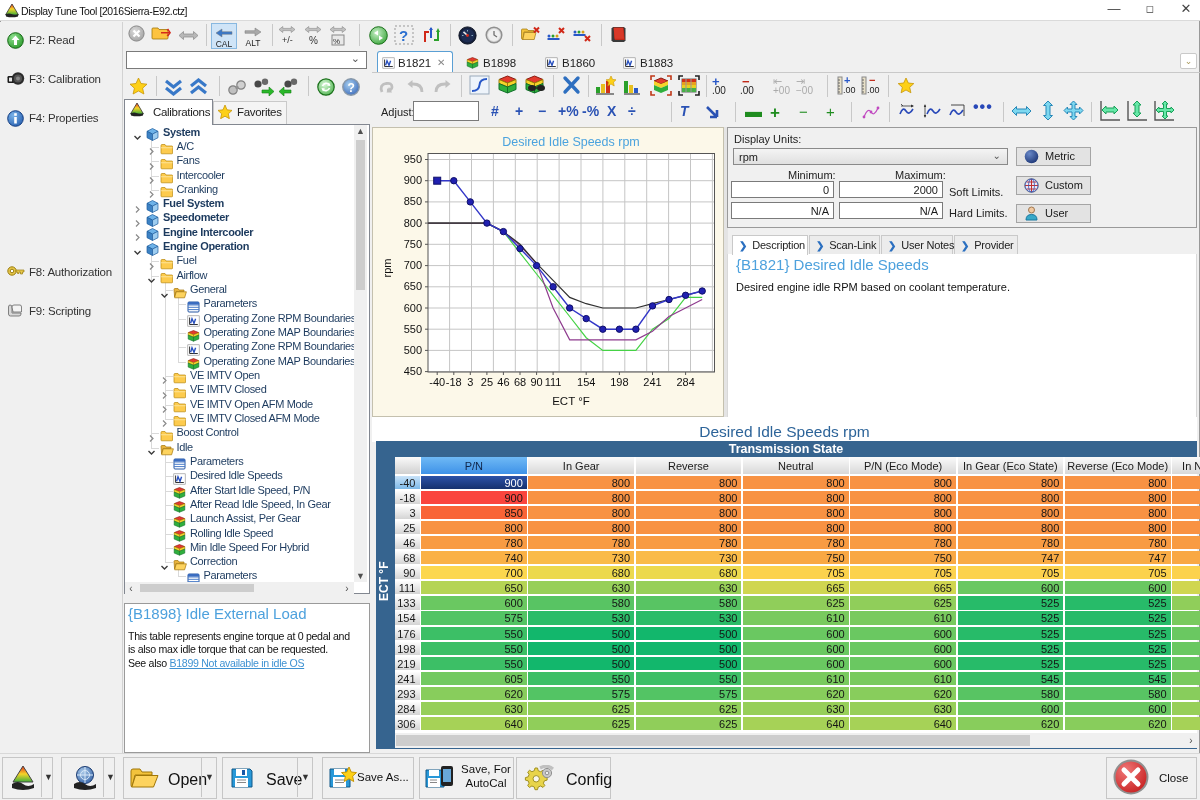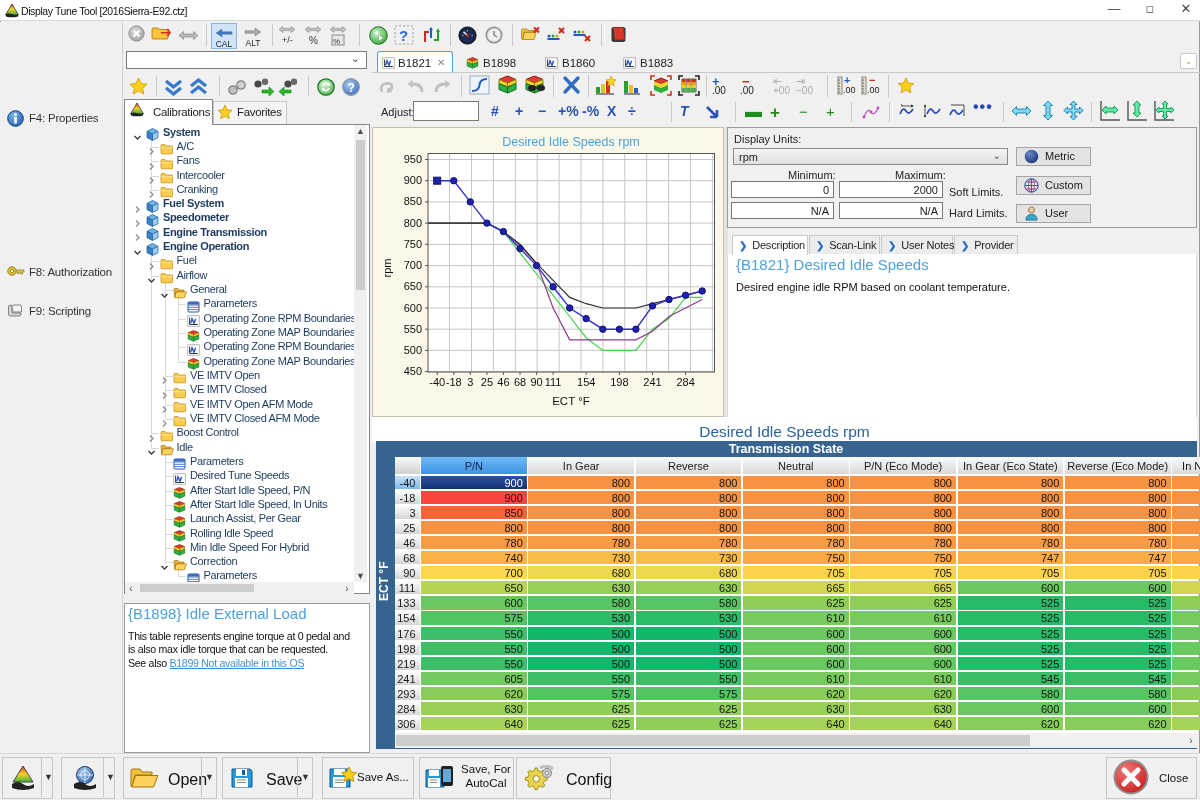--- a/index.html
+++ b/index.html
@@ -79,20 +79,43 @@
         </defs>
         <path d="M8 1 14.5 12 1.5 12z" fill="url(#pyr)" stroke="#333" stroke-width=".8"></path>
         <path d="M2 11.2 Q5 9.8 8 11.2 Q11 12.6 14 11.2 L14 13.5 Q8 15.2 2 13.5z" fill="#222"></path>
       </svg></div>
 <div class="txt">Display Tune Tool [2016Sierra-E92.ctz]</div>
 <div class="winbtn" style="left:1107px">—</div>
 <div class="winbtn" style="left:1143px;font-size:10px">◻</div>
 <div class="winbtn" style="left:1179px">✕</div>
 </div>
 <div id="sidebar" class="abs">
+<div class="sbtn" style="top:2px">
+<div class="ic"><svg width="17" height="17" viewBox="0 0 17 17" style="">
+          <defs>
+            <radialGradient id="gg" cx=".35" cy=".3" r=".9">
+              <stop offset="0" stop-color="#8ee08e"></stop>
+              <stop offset="1" stop-color="#1d8f1d"></stop>
+            </radialGradient>
+          </defs>
+          <circle cx="8.5" cy="8.5" r="7.8" fill="url(#gg)" stroke="#116611"></circle>
+          <path d="M8.5 3.5 12.5 8 10 8 10 13 7 13 7 8 4.5 8z" fill="#fff"></path>
+        </svg></div>
+      <div class="tx">F2: Read</div>
+    </div>
+<div class="sbtn" style="top:41px">
+<div class="ic"><svg width="18" height="15" viewBox="0 0 18 15" style="">
+          <rect x="0.5" y="5" width="7" height="7" rx="1.2" fill="#1b1b1b"></rect>
+          <circle cx="11" cy="7.5" r="6.2" fill="#2b2b2b"></circle>
+          <circle cx="11" cy="7.5" r="4" fill="#555"></circle>
+          <circle cx="11" cy="7.5" r="2" fill="#888"></circle>
+          <rect x="2" y="6.5" width="3" height="4" fill="#e8e8e8" rx=".5"></rect>
+        </svg></div>
+      <div class="tx">F3: Calibration</div>
+    </div>
 <div class="sbtn" style="top:80px">
 <div class="ic"><svg width="17" height="17" viewBox="0 0 17 17" style="">
           <defs>
             <radialGradient id="bg2" cx=".35" cy=".3" r=".9">
               <stop offset="0" stop-color="#7ab2e8"></stop>
               <stop offset="1" stop-color="#1d55a8"></stop>
             </radialGradient>
           </defs>
           <circle cx="8.5" cy="8.5" r="7.8" fill="url(#bg2)" stroke="#123c80"></circle>
           <rect x="7.2" y="3.2" width="2.6" height="2.6" fill="#fff"></rect>
@@ -386,21 +409,21 @@
         </svg></div>
 <div class="tt b" style="left:39.0px;top:86.4px">Speedometer</div>
 <div class="ti" style="left:9.0px;top:103.2px"><svg width="9" height="9" viewBox="0 0 9 9" style="">
           <path d="M3 1.5 6 4.5 3 7.5" stroke="#8a8a8a" stroke-width="1.2" fill="none"></path>
         </svg></div>
 <div class="ti" style="left:22.0px;top:102.2px"><svg width="13" height="13" viewBox="0 0 13 13" style="">
           <path d="M6.5 0.5 12 3.3 6.5 6.1 1 3.3z" fill="#6db2e8" stroke="#1d5c9e" stroke-width=".7"></path>
           <path d="M1 3.3 6.5 6.1 6.5 12.5 1 9.7z" fill="#3c82c4" stroke="#1d5c9e" stroke-width=".7"></path>
           <path d="M12 3.3 6.5 6.1 6.5 12.5 12 9.7z" fill="#9ecdf0" stroke="#1d5c9e" stroke-width=".7"></path>
         </svg></div>
-<div class="tt b" style="left:39.0px;top:100.7px">Engine Transmission</div>
+<div class="tt b" style="left:39.0px;top:100.7px">Engine Intercooler</div>
 <div class="ti" style="left:9.0px;top:117.6px"><svg width="9" height="9" viewBox="0 0 9 9" style="">
           <path d="M1.5 3 4.5 6 7.5 3" stroke="#3c3c3c" stroke-width="1.4" fill="none"></path>
         </svg></div>
 <div class="ti" style="left:22.0px;top:116.6px"><svg width="13" height="13" viewBox="0 0 13 13" style="">
           <path d="M6.5 0.5 12 3.3 6.5 6.1 1 3.3z" fill="#6db2e8" stroke="#1d5c9e" stroke-width=".7"></path>
           <path d="M1 3.3 6.5 6.1 6.5 12.5 1 9.7z" fill="#3c82c4" stroke="#1d5c9e" stroke-width=".7"></path>
           <path d="M12 3.3 6.5 6.1 6.5 12.5 12 9.7z" fill="#9ecdf0" stroke="#1d5c9e" stroke-width=".7"></path>
         </svg></div>
 <div class="tt b" style="left:39.0px;top:115.1px">Engine Operation</div>
 <div class="ti" style="left:22.5px;top:131.9px"><svg width="9" height="9" viewBox="0 0 9 9" style="">
@@ -513,37 +536,37 @@
           <rect x="1" y="1" width="11" height="10" rx="1" fill="#fff" stroke="#2456a4" stroke-width="1"></rect>
           <path d="M1 4 12 4 M1 6.3 12 6.3 M1 8.6 12 8.6" stroke="#4a7cc8" stroke-width="1"></path>
           <rect x="1" y="1" width="11" height="2.6" fill="#3a6cc0"></rect>
         </svg></div>
 <div class="tt" style="left:66.0px;top:329.9px">Parameters</div>
 <div class="ti" style="left:49.0px;top:345.7px"><svg width="13" height="12" viewBox="0 0 13 12" style="">
           <rect x="0.8" y="0.8" width="11.4" height="10.4" fill="#fff" stroke="#888" stroke-width=".6"></rect>
           <path d="M2.6 9.5 2.6 2.5 M2.6 9.5 10.8 9.5" stroke="#333" stroke-width="1"></path>
           <path d="M3.6 8.3 5 3.8 7 8.3 8.6 3.8" stroke="#2a52c0" stroke-width="1.4" fill="none"></path>
         </svg></div>
-<div class="tt" style="left:66.0px;top:344.2px">Desired Tune Speeds</div>
+<div class="tt" style="left:66.0px;top:344.2px">Desired Idle Speeds</div>
 <div class="ti" style="left:49.0px;top:360.0px"><svg width="13" height="12" viewBox="0 0 13 12" style="">
           <path d="M6.5 0.5 11.8 2.6 6.5 4.7 1.2 2.6z" fill="#e33b2e" stroke="#8a1a10" stroke-width=".6"></path>
           <path d="M1.2 2.6 6.5 4.7 6.5 7.2 1.2 5.1z" fill="#f6d32b" stroke="#9a7d08" stroke-width=".6"></path>
           <path d="M11.8 2.6 6.5 4.7 6.5 7.2 11.8 5.1z" fill="#f6d32b" stroke="#9a7d08" stroke-width=".6"></path>
           <path d="M1.2 5.1 6.5 7.2 6.5 11.2 1.2 9.1z" fill="#2faf3c" stroke="#10702a" stroke-width=".6"></path>
           <path d="M11.8 5.1 6.5 7.2 6.5 11.2 11.8 9.1z" fill="#2faf3c" stroke="#10702a" stroke-width=".6"></path>
         </svg></div>
 <div class="tt" style="left:66.0px;top:358.5px">After Start Idle Speed, P/N</div>
 <div class="ti" style="left:49.0px;top:374.3px"><svg width="13" height="12" viewBox="0 0 13 12" style="">
           <path d="M6.5 0.5 11.8 2.6 6.5 4.7 1.2 2.6z" fill="#e33b2e" stroke="#8a1a10" stroke-width=".6"></path>
           <path d="M1.2 2.6 6.5 4.7 6.5 7.2 1.2 5.1z" fill="#f6d32b" stroke="#9a7d08" stroke-width=".6"></path>
           <path d="M11.8 2.6 6.5 4.7 6.5 7.2 11.8 5.1z" fill="#f6d32b" stroke="#9a7d08" stroke-width=".6"></path>
           <path d="M1.2 5.1 6.5 7.2 6.5 11.2 1.2 9.1z" fill="#2faf3c" stroke="#10702a" stroke-width=".6"></path>
           <path d="M11.8 5.1 6.5 7.2 6.5 11.2 11.8 9.1z" fill="#2faf3c" stroke="#10702a" stroke-width=".6"></path>
         </svg></div>
-<div class="tt" style="left:66.0px;top:372.8px">After Start Idle Speed, In Units</div>
+<div class="tt" style="left:66.0px;top:372.8px">After Read Idle Speed, In Gear</div>
 <div class="ti" style="left:49.0px;top:388.6px"><svg width="13" height="12" viewBox="0 0 13 12" style="">
           <path d="M6.5 0.5 11.8 2.6 6.5 4.7 1.2 2.6z" fill="#e33b2e" stroke="#8a1a10" stroke-width=".6"></path>
           <path d="M1.2 2.6 6.5 4.7 6.5 7.2 1.2 5.1z" fill="#f6d32b" stroke="#9a7d08" stroke-width=".6"></path>
           <path d="M11.8 2.6 6.5 4.7 6.5 7.2 11.8 5.1z" fill="#f6d32b" stroke="#9a7d08" stroke-width=".6"></path>
           <path d="M1.2 5.1 6.5 7.2 6.5 11.2 1.2 9.1z" fill="#2faf3c" stroke="#10702a" stroke-width=".6"></path>
           <path d="M11.8 5.1 6.5 7.2 6.5 11.2 11.8 9.1z" fill="#2faf3c" stroke="#10702a" stroke-width=".6"></path>
         </svg></div>
 <div class="tt" style="left:66.0px;top:387.1px">Launch Assist, Per Gear</div>
 <div class="ti" style="left:49.0px;top:403.0px"><svg width="13" height="12" viewBox="0 0 13 12" style="">
           <path d="M6.5 0.5 11.8 2.6 6.5 4.7 1.2 2.6z" fill="#e33b2e" stroke="#8a1a10" stroke-width=".6"></path>
@@ -580,21 +603,21 @@
 <div class="sb abs" style="left:354px;top:125px;width:13px;height:457px"></div>
 <div class="sbarr abs" style="left:354px;top:126px;width:13px">▲</div>
 <div class="sbarr abs" style="left:354px;top:571px;width:13px">▼</div>
 <div class="sbthumb abs" style="left:356px;top:140px;width:9px;height:150px"></div>
 <div class="sb abs" style="left:125px;top:582px;width:229px;height:12px"></div>
 <div class="sbarr abs" style="left:126px;top:583px;width:10px;font-size:10px">‹</div>
 <div class="sbarr abs" style="left:342px;top:583px;width:10px;font-size:10px">›</div>
 <div class="sbthumb abs" style="left:140px;top:584px;width:114px;height:8px"></div>
 <div id="ldesc" class="abs"></div>
 <div class="abs bluehead" style="left:128px;top:605px">{B1898} Idle External Load</div>
-<div class="abs body11" style="left:128px;top:630px;width:242px;font-size:10.6px;letter-spacing:-0.3px;white-space:nowrap">This table represents engine torque at 0 pedal and<br>is also max idle torque that can be requested.<br>See also <a class="lnk">B1899 Not available in this OS</a></div>
+<div class="abs body11" style="left:128px;top:630px;width:242px;font-size:10.6px;letter-spacing:-0.3px;white-space:nowrap">This table represents engine torque at 0 pedal and<br>is also max idle torque that can be requested.<br>See also <a class="lnk">B1899 Not available in idle OS</a></div>
 <div class="abs" style="left:377px;top:51px;width:76px;height:21px;background:#fff;border:1px solid #5a9fd4;border-bottom:none;border-radius:3px 3px 0 0;z-index:2"></div>
 <div class="abs" style="left:382px;top:55px;z-index:3"><svg width="13" height="12" viewBox="0 0 13 12" style="">
       <rect x="0.8" y="0.8" width="11.4" height="10.4" fill="#fff" stroke="#888" stroke-width=".6"></rect>
       <path d="M2.6 9.5 2.6 2.5 M2.6 9.5 10.8 9.5" stroke="#333" stroke-width="1"></path>
       <path d="M3.6 8.3 5 3.8 7 8.3 8.6 3.8" stroke="#2a52c0" stroke-width="1.4" fill="none"></path>
     </svg></div>
 <div class="abs" style="left:398px;top:57px;font-size:11.5px;color:#222;z-index:3">B1821</div>
 <div class="abs" style="left:437px;top:57px;font-size:10px;color:#888;z-index:3">✕</div>
 <div class="abs" style="left:466px;top:55px"><svg width="13" height="12" viewBox="0 0 13 12" style="">
       <path d="M6.5 0.5 11.8 2.6 6.5 4.7 1.2 2.6z" fill="#e33b2e" stroke="#8a1a10" stroke-width=".6"></path>

